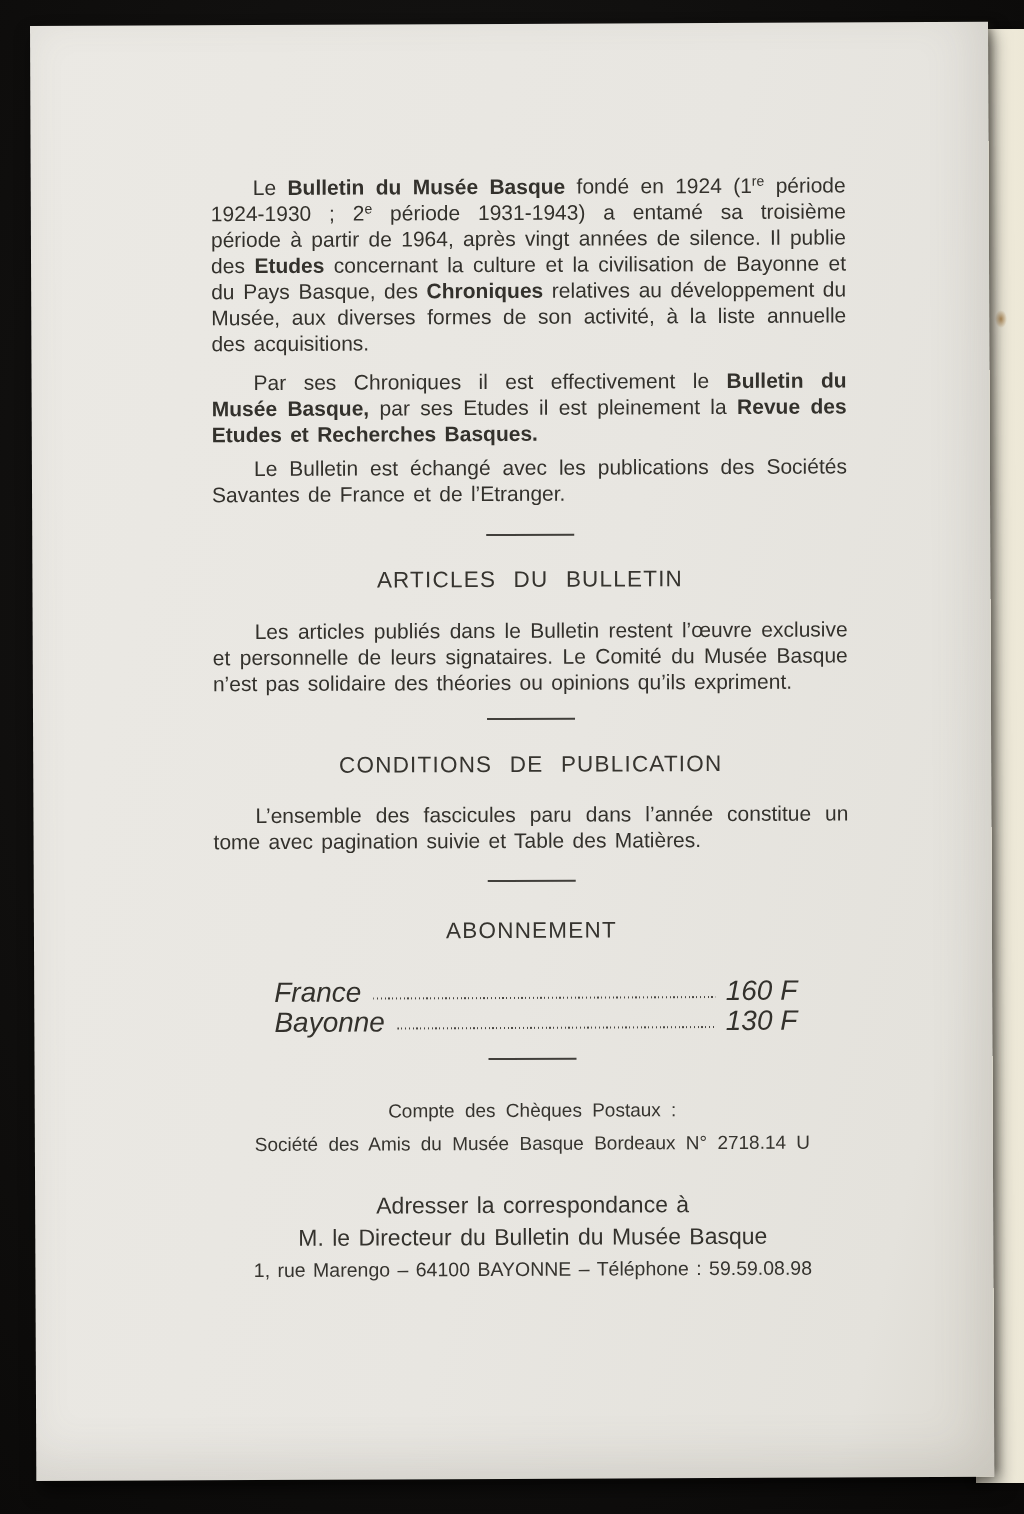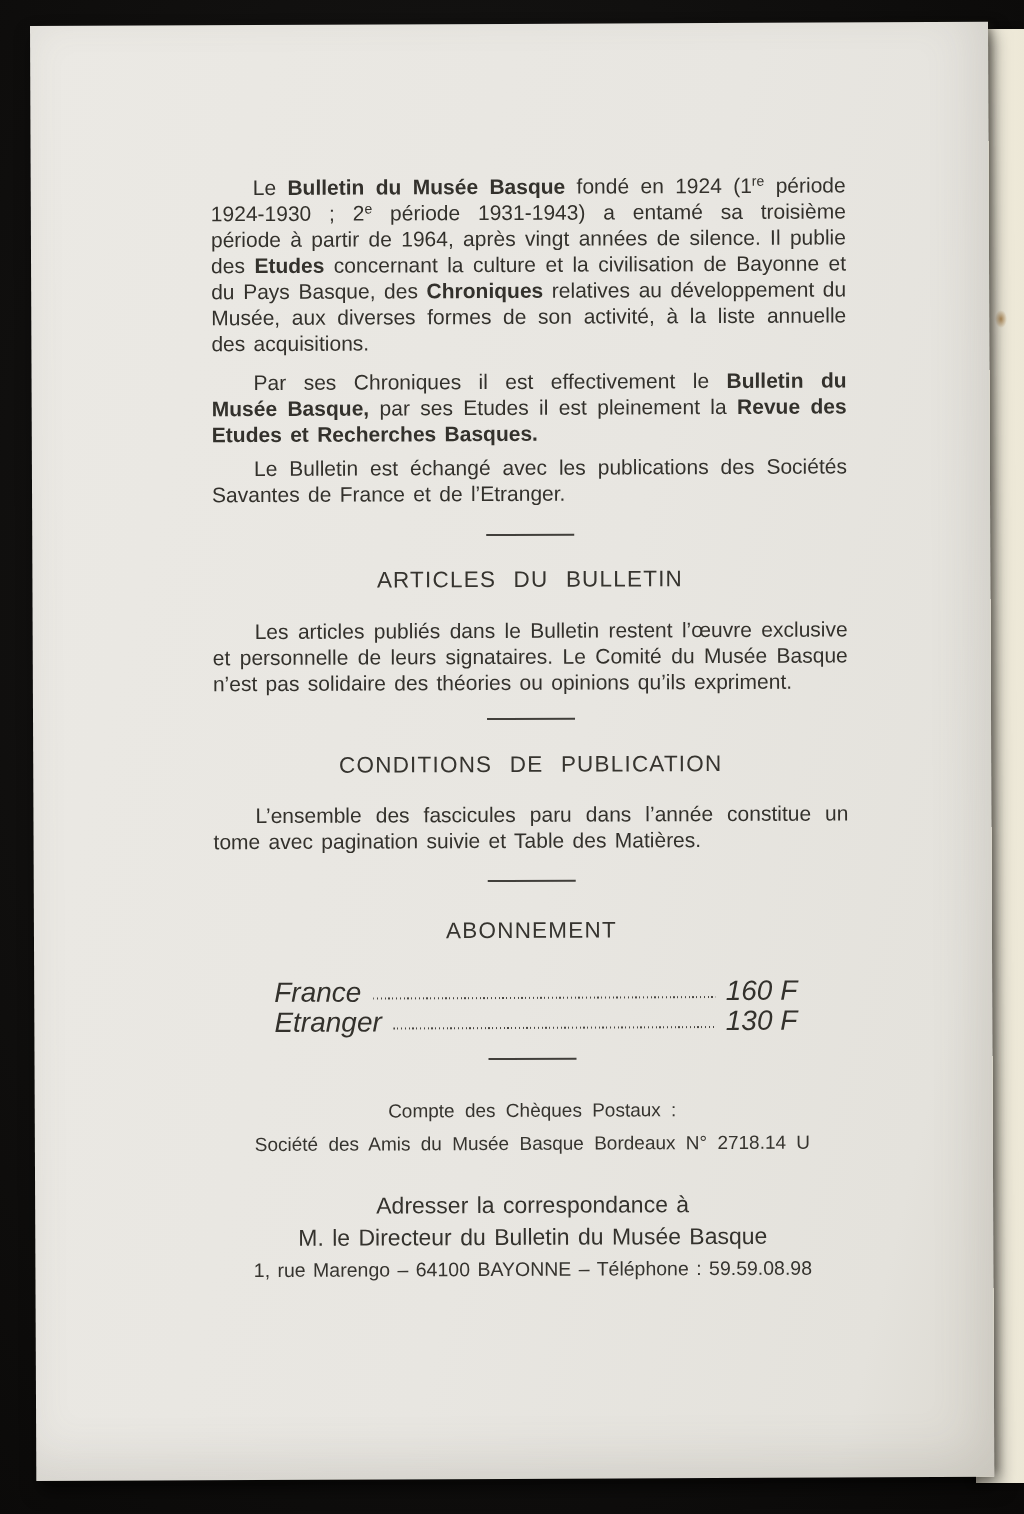--- a/index.html
+++ b/index.html
@@ -98,21 +98,21 @@
 
       <h2 class="heading mt36">ABONNEMENT</h2>
 
       <div class="price-rows">
         <div class="price-row">
           <span class="price-label">France</span>
           <span class="leader"></span>
           <span class="price-value">160 F</span>
         </div>
         <div class="price-row">
-          <span class="price-label">Etranger</span>
+          <span class="price-label">Bayonne</span>
           <span class="leader"></span>
           <span class="price-value">130 F</span>
         </div>
       </div>
 
       <div class="rule mt22"></div>
 
       <p class="small center mt40">Compte des Chèques Postaux :</p>
       <p class="small center mt11">Société des Amis du Musée Basque Bordeaux N° 2718.14 U</p>
 

